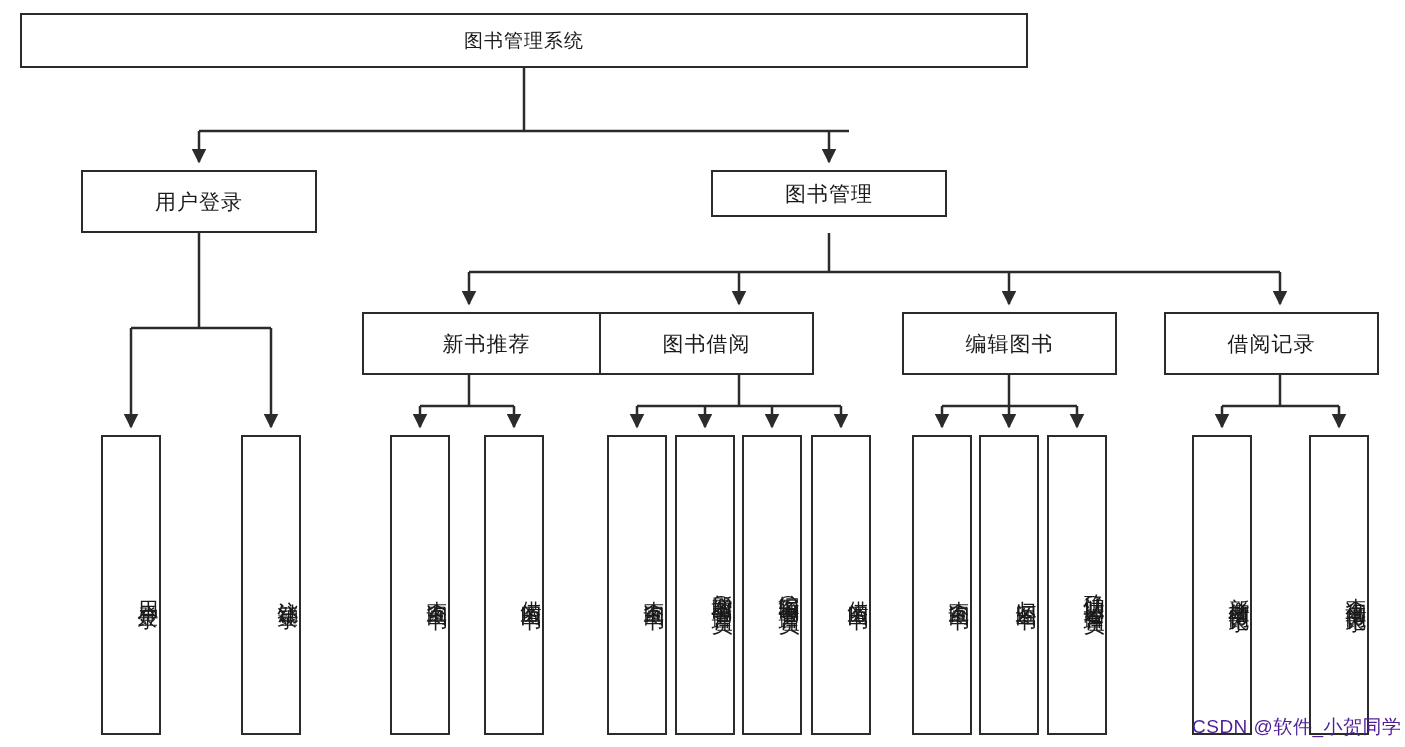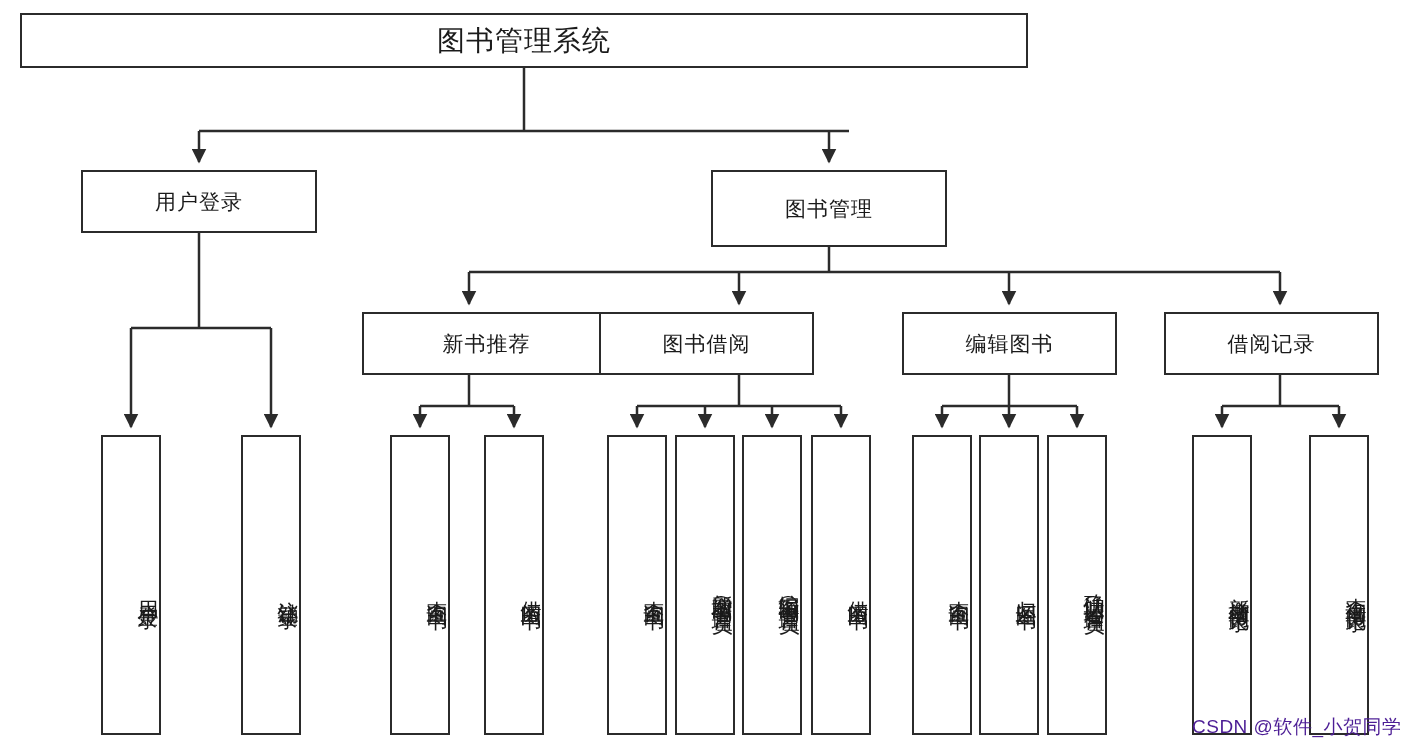--- a/index.html
+++ b/index.html
@@ -35,21 +35,21 @@
     justify-content: center;
     color: #1a1a1a;
     z-index: 2;
   }
   .node-h {
     font-size: 21px;
     letter-spacing: 1px;
     white-space: nowrap;
   }
   .node-root {
-    font-size: 28px;
+    font-size: 19px;
     letter-spacing: 1px;
   }
   .node-v {
     writing-mode: vertical-rl;
     text-orientation: upright;
     font-size: 21px;
     letter-spacing: 3px;
     line-height: 1;
     align-items: flex-start;
     justify-content: center;
@@ -124,21 +124,21 @@
     </g>
   </svg>
 
   <div class="node node-root" style="left:20px; top:13px; width:1008px; height:55px;">
     <span>图书管理系统</span>
   </div>
 
   <div class="node node-h" style="left:81px; top:170px; width:236px; height:63px;">
     <span>用户登录</span>
   </div>
-  <div class="node node-h" style="left:711px; top:170px; width:236px; height:77px;">
+  <div class="node node-h" style="left:711px; top:170px; width:236px; height:47px;">
     <span>图书管理</span>
   </div>
 
   <div class="node node-h" style="left:362px; top:312px; width:249px; height:63px;">
     <span>新书推荐</span>
   </div>
   <div class="node node-h" style="left:599px; top:312px; width:215px; height:63px;">
     <span>图书借阅</span>
   </div>
   <div class="node node-h" style="left:902px; top:312px; width:215px; height:63px;">

